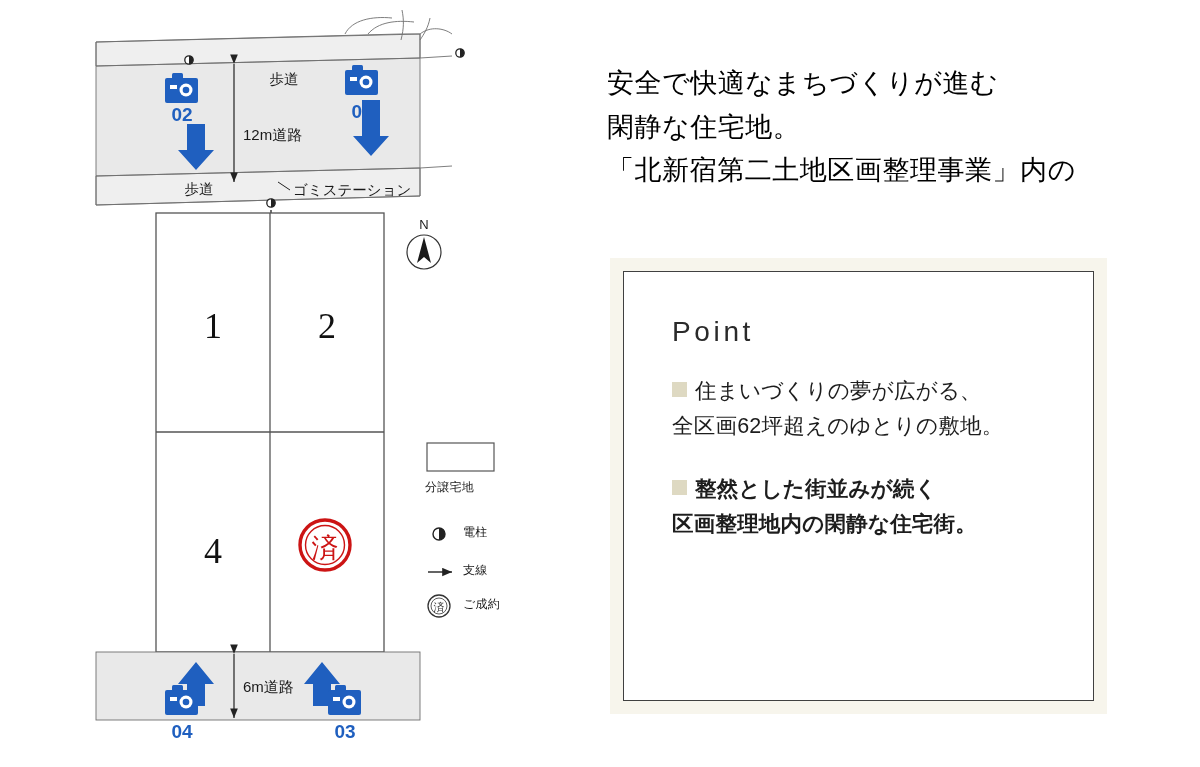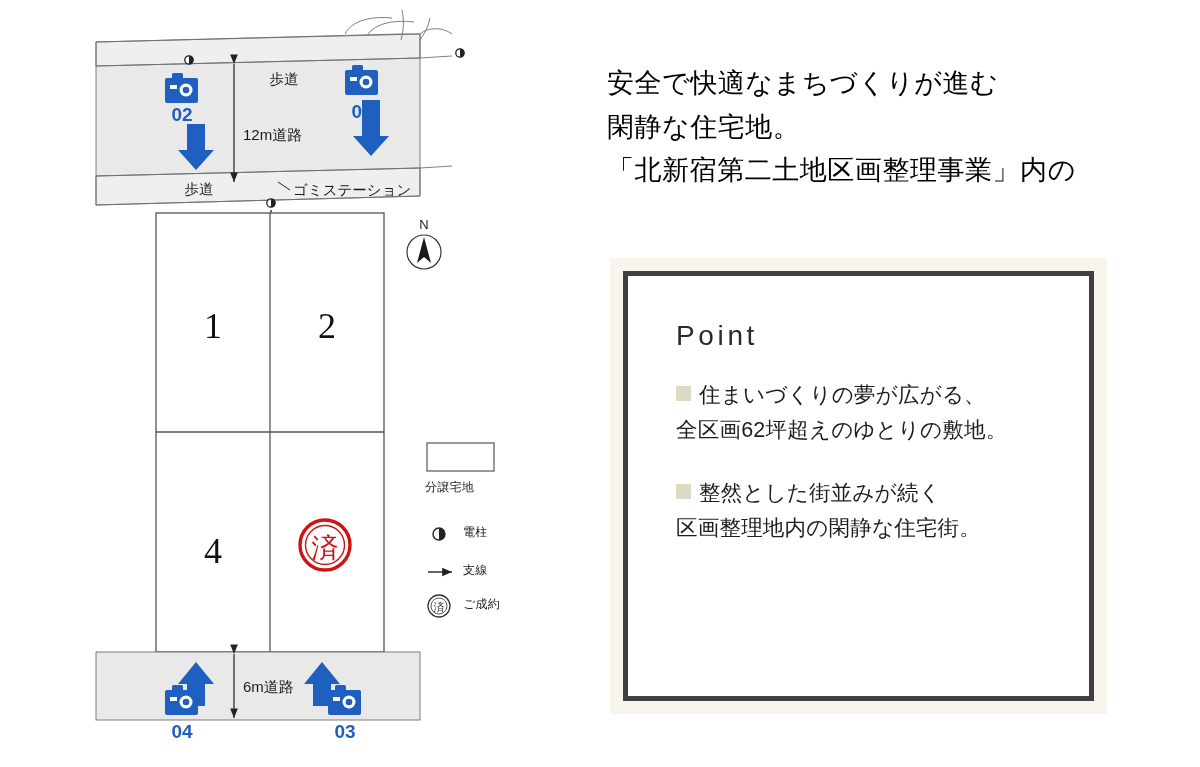--- a/index.html
+++ b/index.html
@@ -65,39 +65,39 @@
     width: 497px;
     height: 456px;
     background: #f7f5ec;
     box-sizing: border-box;
     padding: 13px;
   }
   #point-box-inner {
     width: 100%;
     height: 100%;
     background: #ffffff;
-    border: 5px solid #404040;
+    border: 1px solid #404040;
     box-sizing: border-box;
     padding: 44px 38px 0 48px;
   }
   #point-title {
     font-size: 28px;
     letter-spacing: 0.13em;
     color: #2a2a2a;
     margin: 0 0 26px 0;
     font-weight: 500;
   }
   .point-item {
     margin-bottom: 27px;
     font-size: 21.5px;
     line-height: 1.64;
     color: #1d1d1d;
     letter-spacing: 0.01em;
   }
-  .point-item:last-child { margin-bottom: 0; }
+  .point-item:last-child { margin-bottom: 0; font-weight: bold; }
   .point-line { white-space: nowrap; }
   .point-bullet {
     display: inline-block;
     width: 15px;
     height: 15px;
     background: #ded9c2;
     margin-right: 8px;
     vertical-align: 1px;
   }
   .point-indent { padding-left: 0; }

